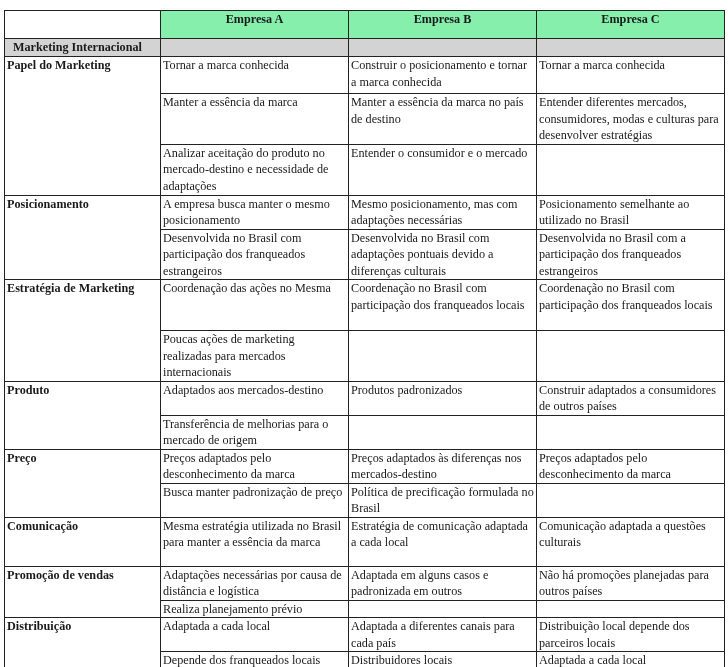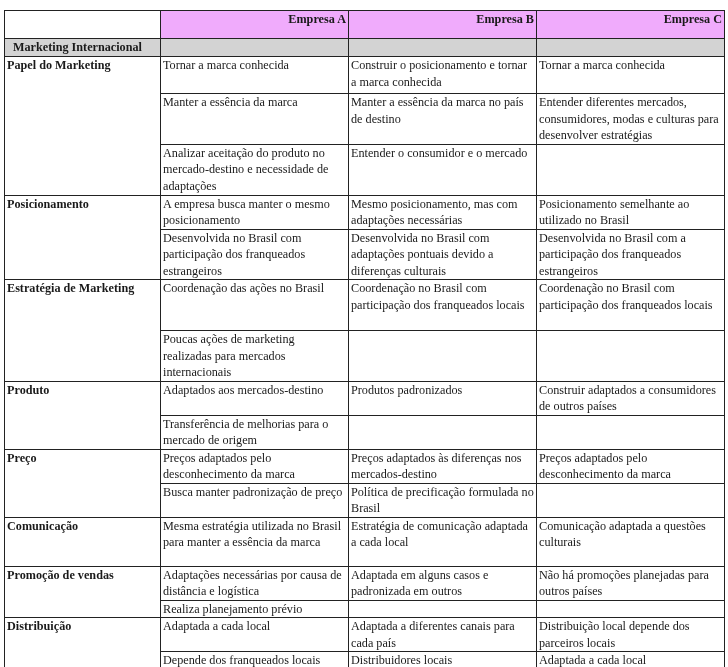--- a/index.html
+++ b/index.html
@@ -4,21 +4,21 @@
 <style>
   html, body { margin: 0; padding: 0; background: #ffffff; }
   body { width: 728px; height: 667px; position: relative; overflow: hidden;
          font-family: "Liberation Serif", "DejaVu Serif", serif; color: #1a1a1a; }
   table.mt {
     position: absolute; left: 4px; top: 10px;
     border-collapse: collapse; table-layout: fixed;
     width: 720px; font-size: 12.2px; line-height: 16.5px;
   }
   table.mt td, table.mt th { border: 1px solid #222; vertical-align: top; padding: 0 2px; overflow: hidden; }
-  th.col { background: #f0abfc; font-weight: bold; text-align: right; vertical-align: middle; height: 27px; }
+  th.col { background: #86efac; font-weight: bold; text-align: center; vertical-align: middle; height: 27px; }
   td.corner { border: none; border-bottom: 1px solid #222; background: #fff; }
   tr.section td { background: #d3d3d3; height: 17px; padding-left: 8px; }
   tr.section td.sect-label { font-weight: bold; vertical-align: middle; }
   td.cat { font-weight: bold; vertical-align: middle; }
 </style>
 </head>
 <body>
 
 <table class="mt">
   <colgroup>
@@ -64,21 +64,21 @@
         <td>Mesmo posicionamento, mas com adaptações necessárias</td>
         <td>Posicionamento semelhante ao utilizado no Brasil</td>
       </tr>
       <tr style="height: 48px; margin-top: 38px;">
         <td>Desenvolvida no Brasil com participação dos franqueados estrangeiros</td>
         <td>Desenvolvida no Brasil com adaptações pontuais devido a diferenças culturais</td>
         <td>Desenvolvida no Brasil com a participação dos franqueados estrangeiros</td>
       </tr>
       <tr style="height: 51px; padding-left: 36px;">
         <td class="cat" rowspan="2">Estratégia de Marketing</td>
-        <td>Coordenação das ações no Brasil</td>
+        <td>Coordenação das ações no Mesma</td>
         <td>Coordenação no Brasil com participação dos franqueados locais</td>
         <td>Coordenação no Brasil com participação dos franqueados locais</td>
       </tr>
       <tr style="height: 49px; margin-top: 48px;">
         <td>Poucas ações de marketing realizadas para mercados internacionais</td>
         <td></td>
         <td></td>
       </tr>
       <tr style="height: 33px;">
         <td class="cat" rowspan="2">Produto</td>

